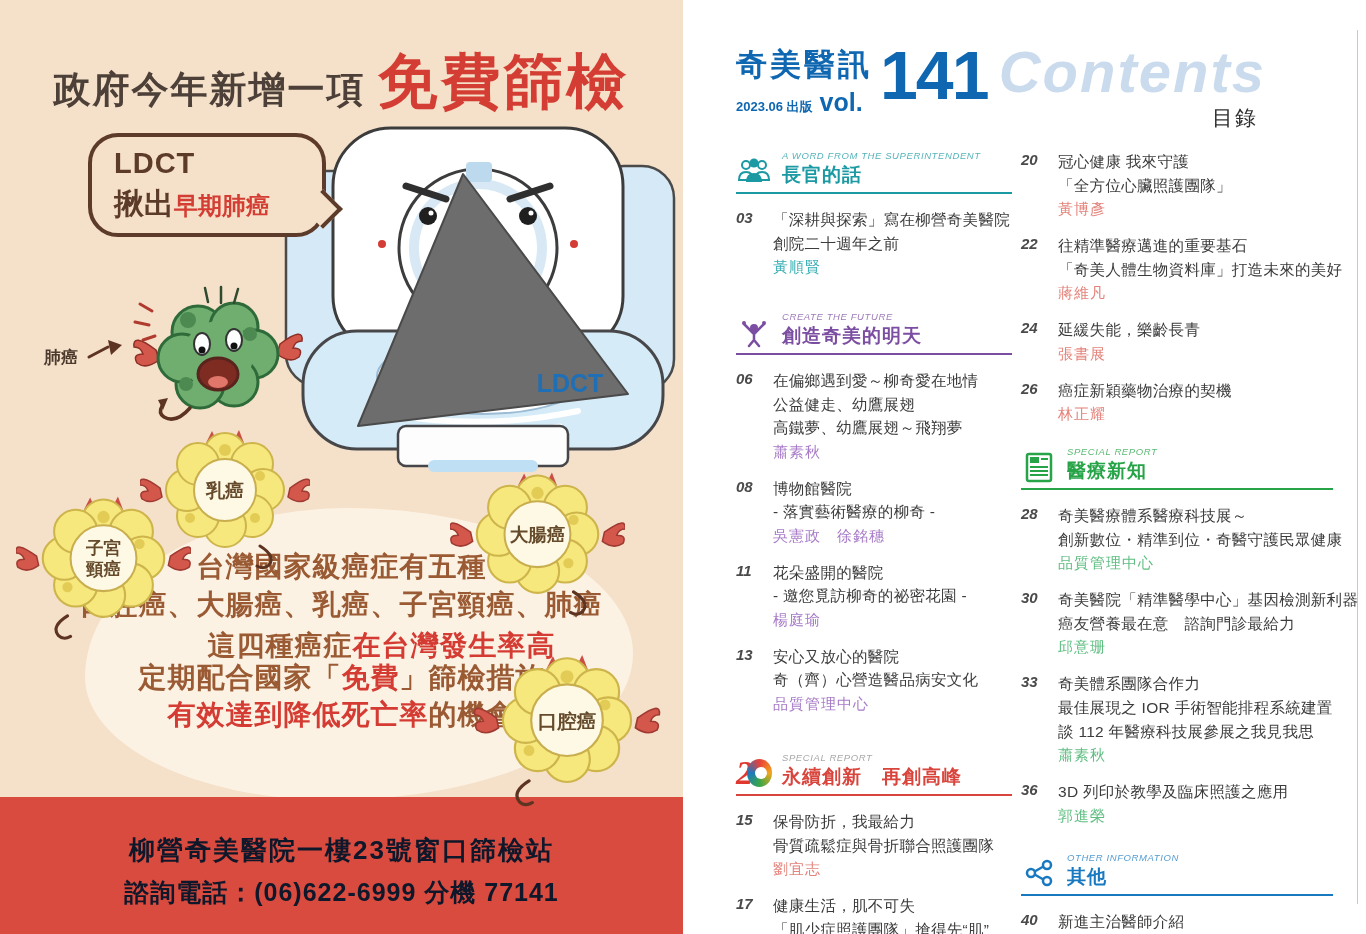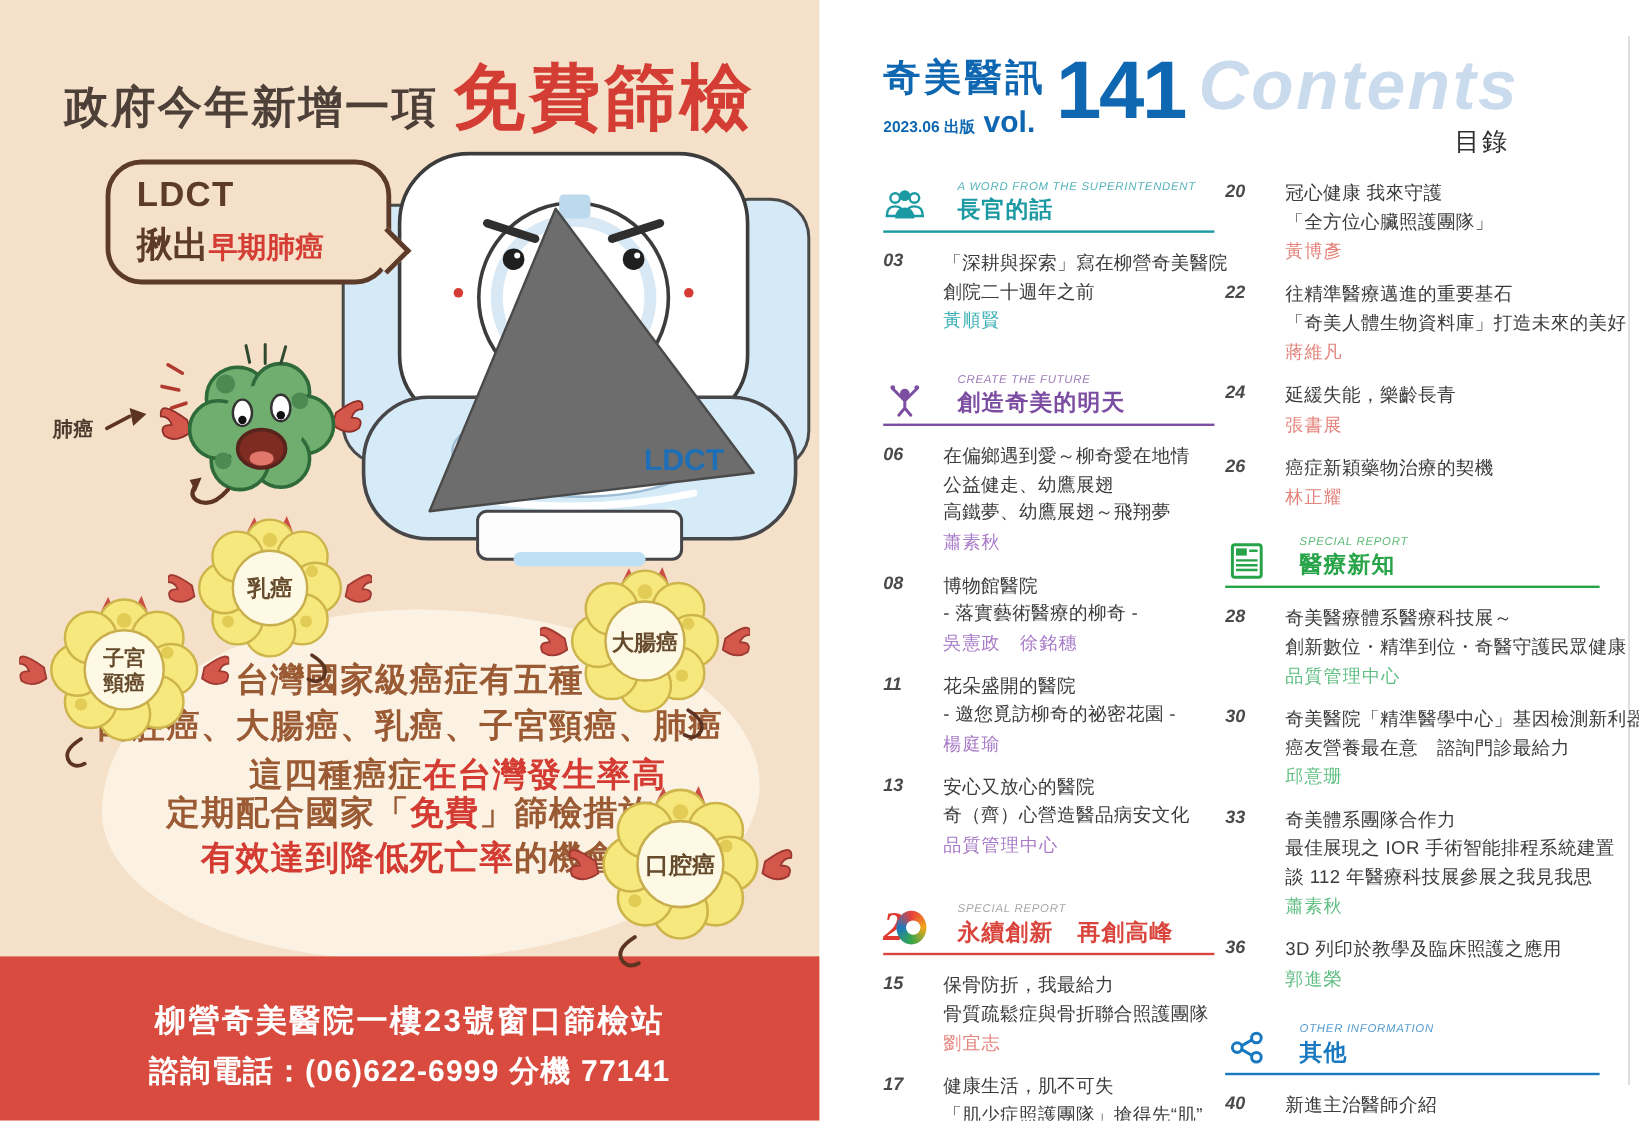--- a/index.html
+++ b/index.html
@@ -21,21 +21,21 @@
   .lung-arrow{position:absolute;left:86px;top:338px;z-index:4;}
 
   .blob{position:absolute;left:85px;top:508px;width:548px;height:292px;background:#fcf2e3;border-radius:48% 52% 55% 45% / 58% 50% 50% 42%;z-index:1;}
 
   .msg{position:absolute;left:0;width:683px;text-align:center;font-weight:700;white-space:nowrap;z-index:2;}
   .msg span{font-size:28px;letter-spacing:1px;}
   .brown{color:#9a5a33;}
   .redtx{color:#d43b33;}
   .m1{top:548px;} .m2{top:586px;} .m3{top:627px;margin-left:40px;} .m4{top:659px;} .m5{top:696px;}
 
-  .poster-footer{position:absolute;left:0;bottom:0;width:683px;height:137px;background:#d84b3e;z-index:5;text-align:center;color:#ffffff;}
+  .poster-footer{position:absolute;left:0;bottom:0;width:683px;height:137px;background:#d84b3e;z-index:5;text-align:center;color:#0f172a;}
   .poster-footer .f1{margin-top:36px;font-size:26px;font-weight:700;letter-spacing:2px;}
   .poster-footer .f2{margin-top:8px;font-size:25px;font-weight:700;letter-spacing:1px;}
 
   .illus{position:absolute;z-index:2;}
   .ct{left:278px;top:126px;}
   .monster{left:128px;top:270px;z-index:3;}
   .fl-breast{left:140px;top:430px;z-index:3;}
   .fl-cervical{left:16px;top:496px;z-index:3;}
   .fl-colorectal{left:450px;top:472px;z-index:3;}
   .fl-oral{left:472px;top:655px;z-index:6;}
@@ -52,32 +52,32 @@
   .mast-num{font-size:68px;font-weight:800;line-height:0.92;margin-left:8px;letter-spacing:-2px;}
   .contents-word{position:absolute;right:100px;top:38px;font-size:58px;font-weight:800;font-style:italic;color:#cbdbee;letter-spacing:2px;}
   .contents-zh{position:absolute;right:108px;top:104px;font-size:21px;color:#2f2f2f;letter-spacing:2px;}
 
   .toc-col{position:absolute;top:150px;}
   .col-left{left:53px;width:276px;}
   .col-right{left:338px;width:312px;}
 
   .sec-head{display:flex;align-items:flex-end;gap:10px;margin-bottom:4px;}
   .sec-icon{width:36px;height:34px;flex:0 0 auto;display:flex;align-items:center;justify-content:center;}
-  .sec-txt{display:flex;flex-direction:column;margin-left:16px;}
+  .sec-txt{display:flex;flex-direction:column;}
   .sec-en{font-size:9.5px;font-style:italic;letter-spacing:0.6px;opacity:0.75;}
   .sec-zh{font-size:19px;font-weight:700;letter-spacing:1px;margin-top:1px;}
   .sec-rule{height:2px;margin:4px 0 14px 0;}
 
   .teal  .sec-en,.teal  .sec-zh{color:#1b9aa3;} .teal  .sec-rule{background:#1b9aa3;}
   .purp  .sec-en,.purp  .sec-zh{color:#7c4ea1;} .purp  .sec-rule{background:#7c4ea1;}
   .redsec .sec-en{color:#8a8a8a;} .redsec .sec-zh{color:#d9453c;} .redsec .sec-rule{background:#d9453c;}
   .grn   .sec-en,.grn  .sec-zh{color:#27a348;} .grn  .sec-rule{background:#27a348;}
   .blu   .sec-en,.blu  .sec-zh{color:#1879c0;} .blu  .sec-rule{background:#1879c0;}
 
-  .toc-item{display:flex;gap:24px;margin-bottom:15px;}
+  .toc-item{display:flex;gap:11px;margin-bottom:15px;}
   .pg{flex:0 0 26px;font-size:15px;font-style:italic;font-weight:700;color:#4a4a4a;padding-top:1px;}
   .tt{display:flex;flex-direction:column;}
   .ln{font-size:15.5px;color:#3c3c3c;line-height:1.52;letter-spacing:0.3px;white-space:nowrap;}
   .au{font-size:15px;margin-top:3px;letter-spacing:1px;}
   .au-teal{color:#35aeb4;} .au-purp{color:#a87bc8;} .au-red{color:#e4837b;} .au-grn{color:#5fbe82;}
 
   .gap-s2{margin-top:34px;} .gap-s3{margin-top:38px;} .gap-s4{margin-top:22px;} .gap-s5{margin-top:26px;}
 
   .logo20{display:flex;align-items:center;}
   .logo20 .two{font-size:34px;font-weight:800;font-style:italic;color:#e0382f;line-height:1;margin-right:-6px;font-family:"Liberation Serif",serif;}

